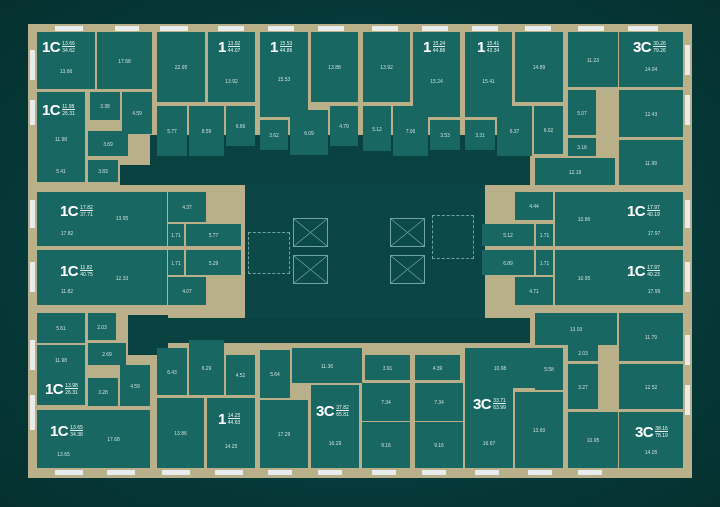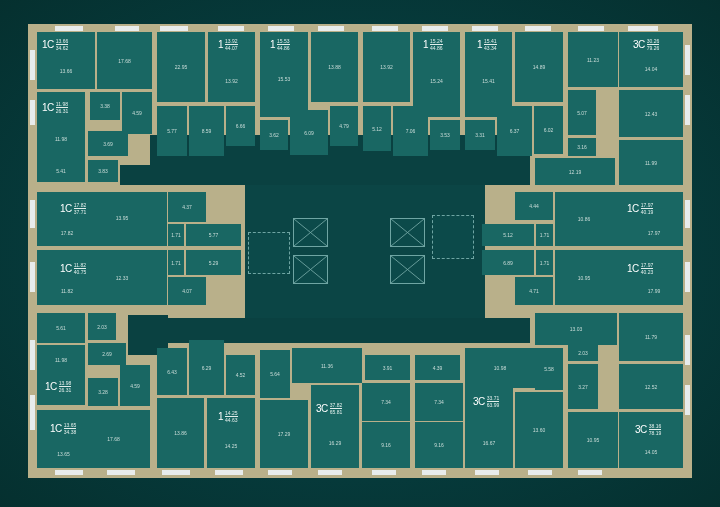--- a/index.html
+++ b/index.html
@@ -28,21 +28,21 @@
     position:absolute; left:0; right:0; top:50%; transform:translateY(-50%);
     text-align:center; font-size:5px; color:#c9dcd8;
   }
   .corridor { position:absolute; background:#0a4141; }
   .core { position:absolute; background:#0b4545; }
   .apt-label {
     position:absolute; display:flex; align-items:center; gap:2px;
     color:#ffffff;
   }
   .apt-label .type {
-    font-weight:normal; font-size:10px; letter-spacing:-0.5px;
+    font-weight:bold; font-size:15px; letter-spacing:-0.5px;
   }
   .apt-label .nums {
     display:flex; flex-direction:column; font-size:5px; line-height:6px; color:#e3efec;
   }
   .apt-label .nums span:first-child { border-bottom:1px solid #e3efec; }
   .shaft {
     position:absolute; border:1px solid #6fa5a3; background:#0c4a4a;
   }
   .shaft svg { position:absolute; left:0; top:0; width:100%; height:100%; }
   .watermark {

